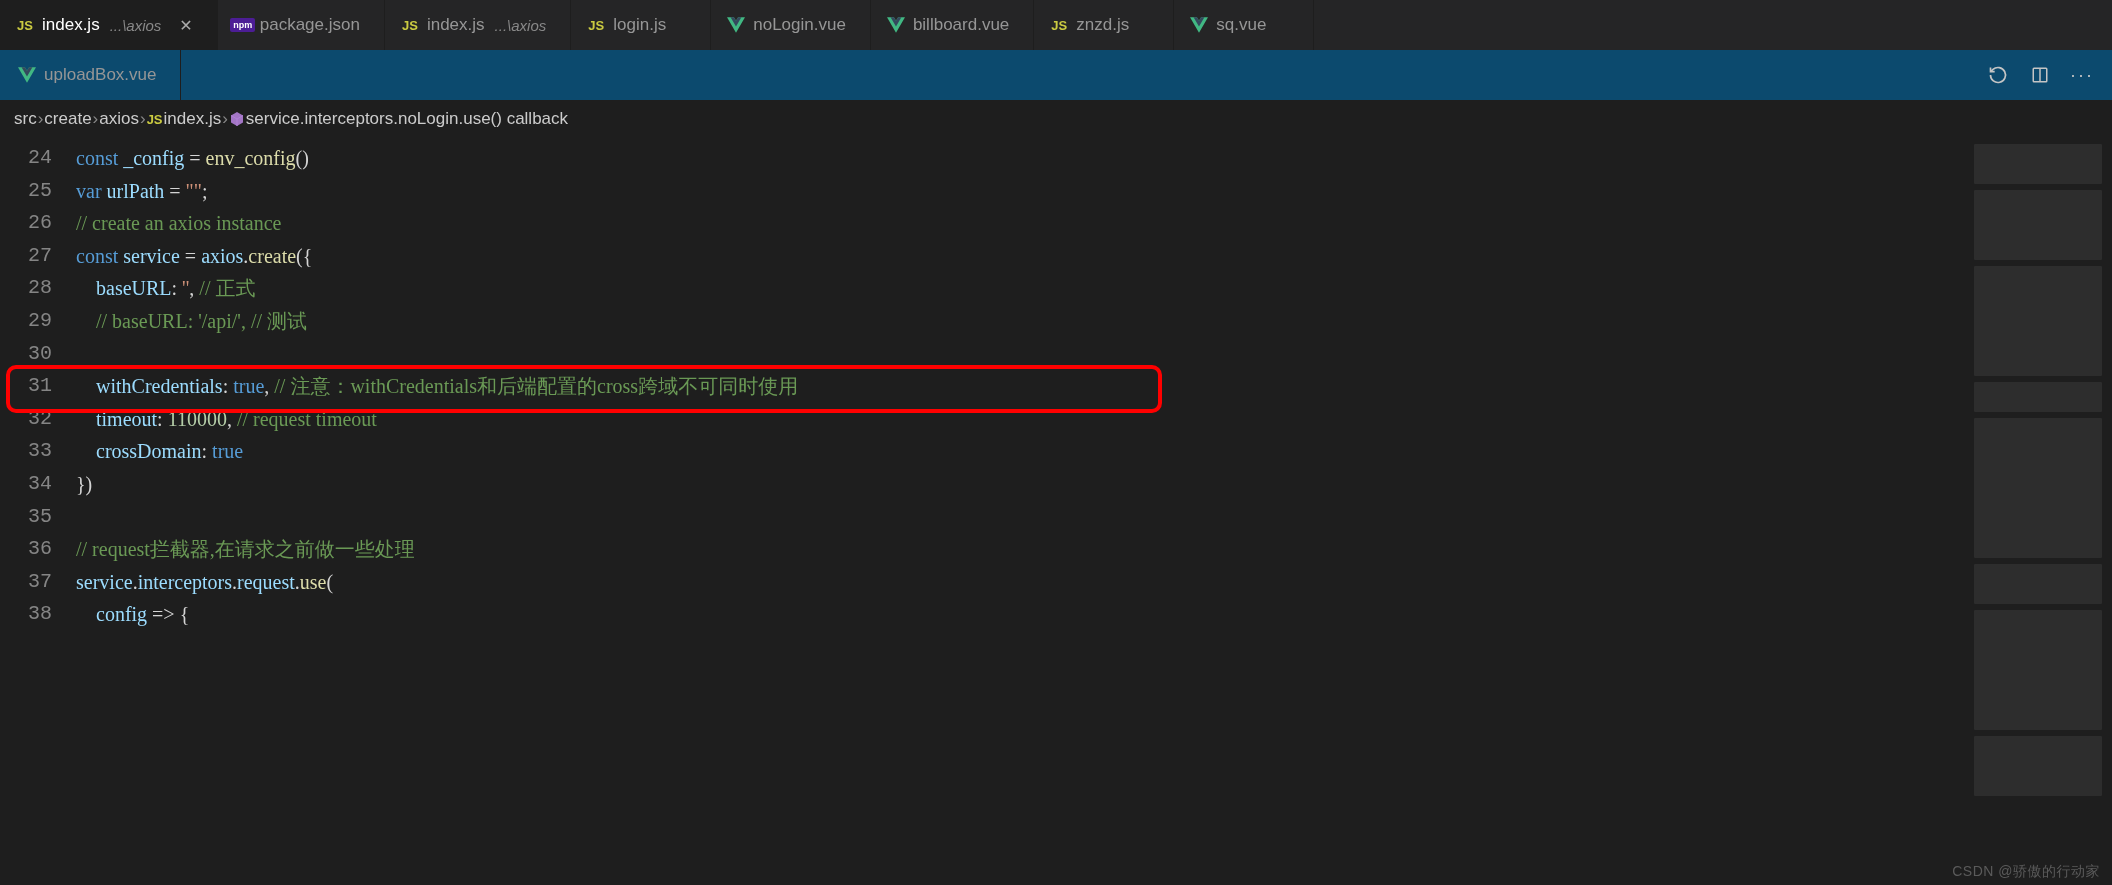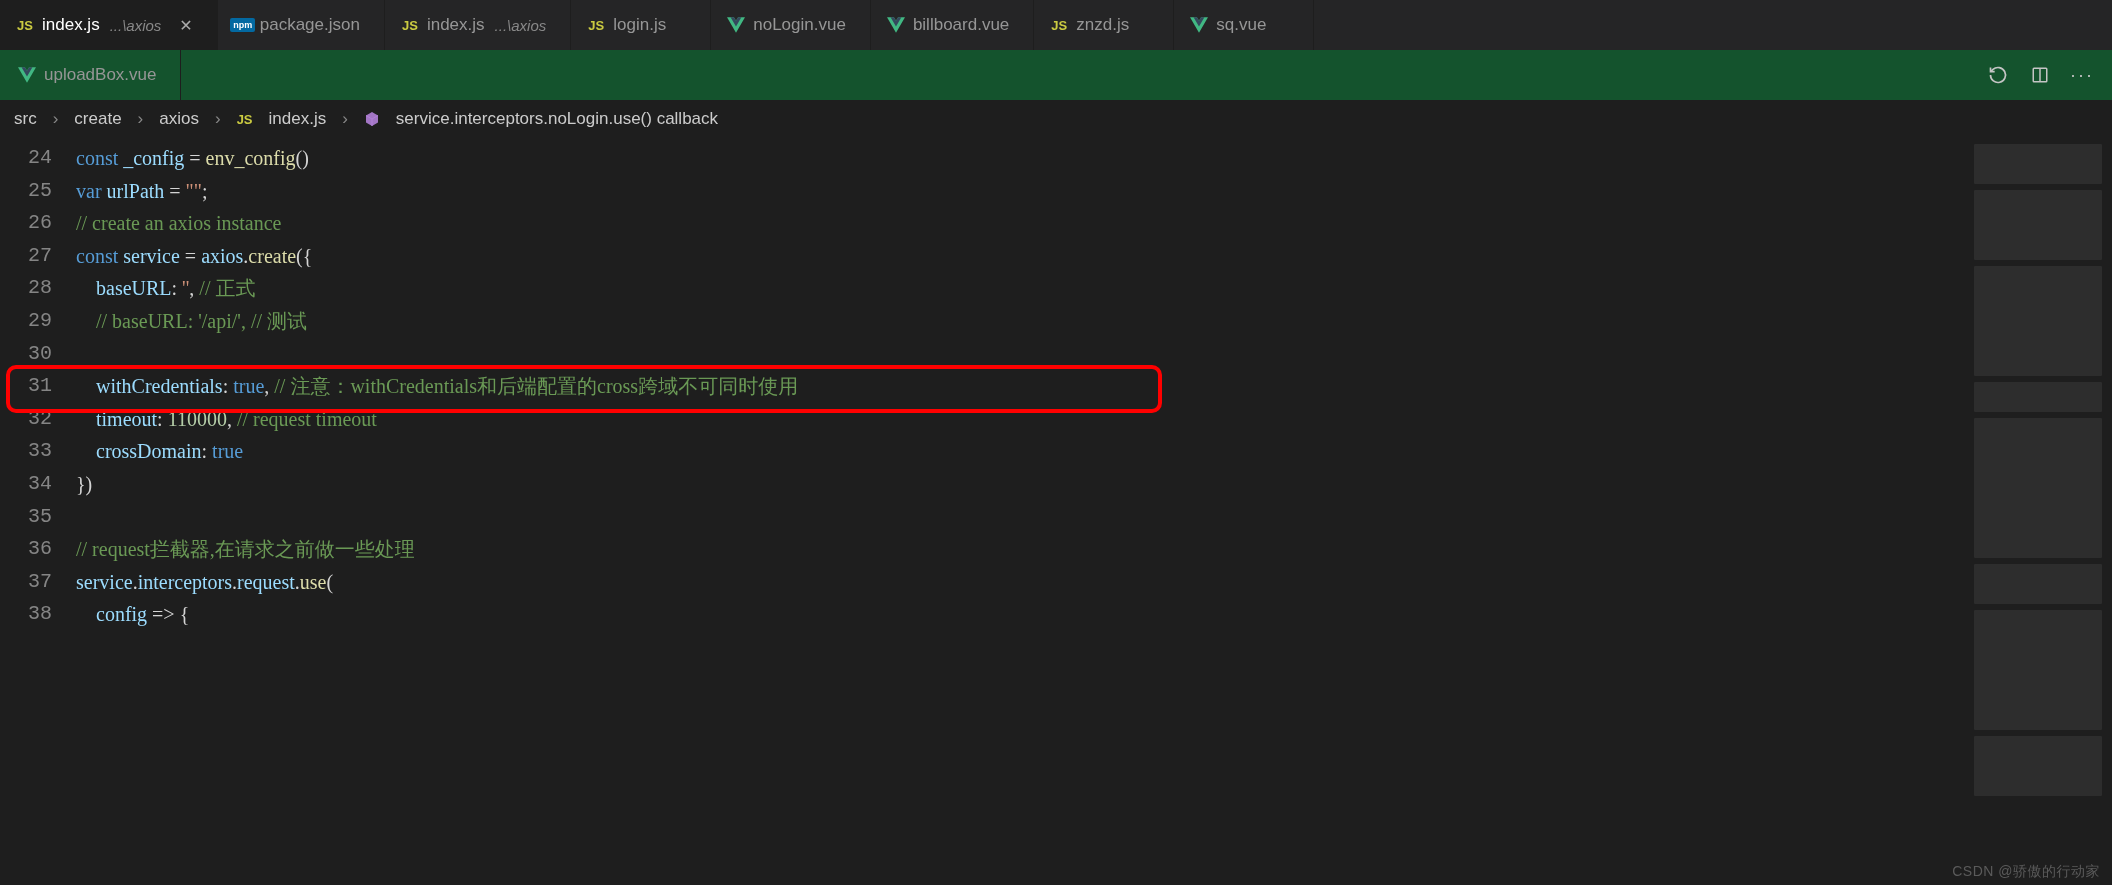--- a/index.html
+++ b/index.html
@@ -33,39 +33,39 @@
 .tab.active {
   background: #1e1e1e;
   color: #ffffff;
 }
 .tab .icon-slot { width: 18px; height: 18px; display: flex; align-items: center; justify-content: center; }
 .tab .main { font-size: 17px; }
 .tab .suffix { font-size: 15px; color: #888; margin-left: 2px; font-style: italic; }
 .tab .close { margin-left: 10px; color: #aaa; font-size: 16px; }
 .tabs-row2 {
   display: flex;
-  background: #14532d;
+  background: #0c4a6e;
   height: 50px;
   align-items: stretch;
 }
 .tabs-row2 .tab { padding-left: 18px; }
 .editor-actions {
   margin-left: auto;
   display: flex;
   align-items: center;
   gap: 18px;
   padding: 0 18px;
   color: #c5c5c5;
 }
 .editor-actions .action-btn { cursor: pointer; display:flex; align-items:center; justify-content:center; width:24px; height:24px; }
 .breadcrumbs {
   display: flex;
   align-items: center;
   padding: 6px 14px;
-  gap: 16px;
+  gap: 1px;
   color: #cccccc;
   background: #1e1e1e;
   font-size: 17px;
   height: 38px;
 }
 .breadcrumbs .sep { color: #888; }
 .breadcrumbs .crumb { color: #cccccc; }
 .breadcrumbs .bc-icon { display:inline-flex; align-items:center; }
 .editor {
   display: flex;
@@ -106,21 +106,21 @@
 .fn { color: #dcdcaa; }
 .str { color: #ce9178; }
 .lit { color: #569cd6; }
 .num { color: #b5cea8; }
 .op { color: #d4d4d4; }
 .cm { color: #6a9955; }
 .pl { color: #d4d4d4; }
 
 
 .icon-js { color:#cbcb41; font-weight:700; font-size:13px; font-family: sans-serif; }
-.icon-npm { background:#0369a1; color:#fff; font-size:9px; padding:2px 3px; border-radius:2px; font-weight:700; }
+.icon-npm { background:#4c1d95; color:#fff; font-size:9px; padding:2px 3px; border-radius:2px; font-weight:700; }
 .icon-vue svg { width:18px; height:18px; }
 
 
 .highlight-box {
   position: absolute;
   border: 4px solid #ff0000;
   border-radius: 10px;
   pointer-events: none;
   top: 365px;
   left: 6px;

